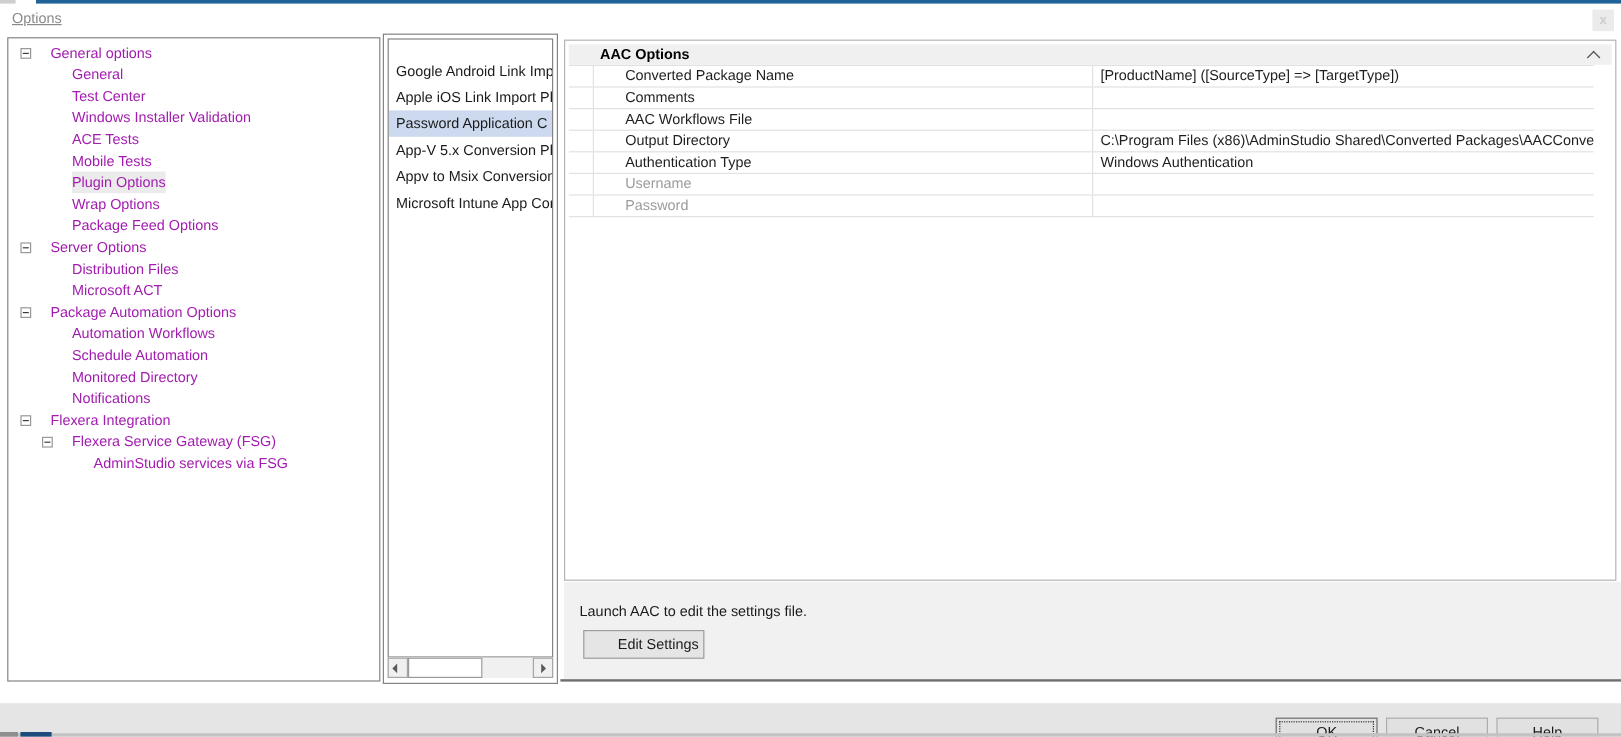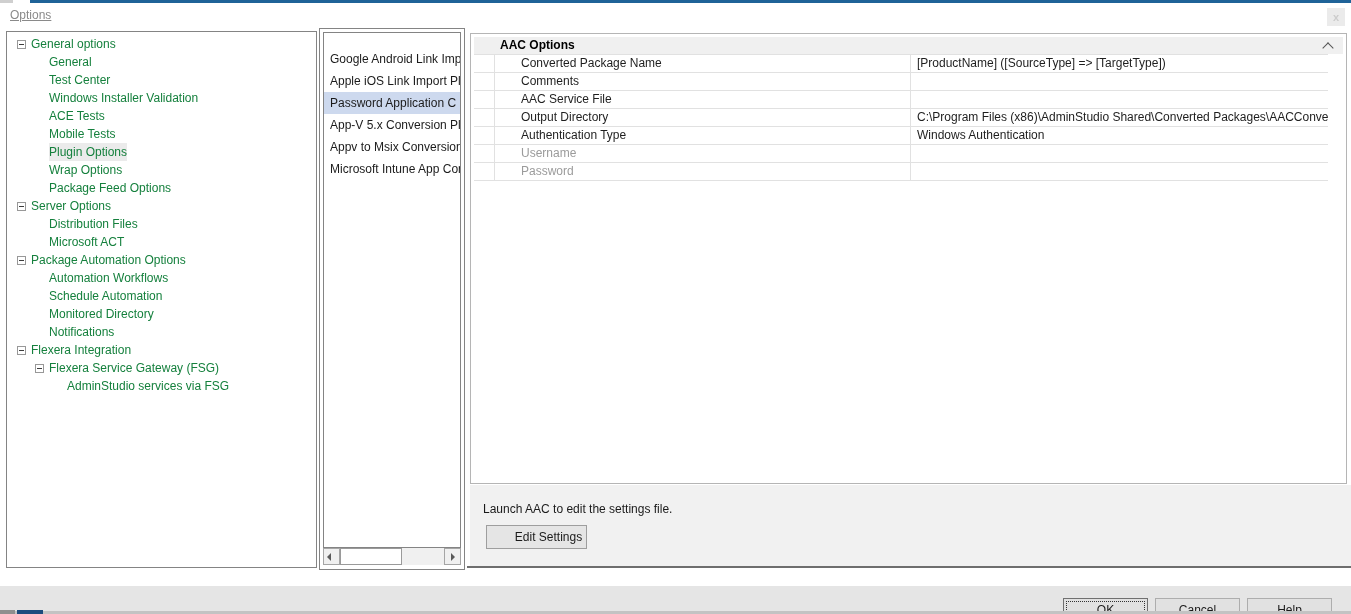--- a/index.html
+++ b/index.html
@@ -9,21 +9,21 @@
   
   .top-accent { position:absolute; left:30px; top:0; width:1321px; height:3px; background:#1f6398; }
   .top-accent-left { position:absolute; left:0; top:0; width:13px; height:3px; background:#cfcfcf; }
   .win-title { position:absolute; left:10px; top:8px; font-size:12px; color:#8a8a8a;text-decoration:underline; }
   .win-close { position:absolute; left:1327px; top:8px; width:18px; height:18px; background:#ebebeb;
                color:#cccccc; font-size:11px; font-weight:bold; text-align:center; line-height:18px; }
 
   
   .tree-panel { position:absolute; left:6px; top:31px; width:311px; height:537px;
                 border:1px solid #848484; background:#fff; overflow:hidden; padding-top:3px; }
-  .titem { height:18px; line-height:18px; font-size:12px; color:#15803d; white-space:nowrap; display:flex; align-items:center; }
+  .titem { height:18px; line-height:18px; font-size:12px; color:#a21caf; white-space:nowrap; display:flex; align-items:center;gap:11px; }
   .titem.lvl0 { padding-left:10px; }
   .titem.lvl1 { padding-left:28px; }
   .titem.lvl2 { padding-left:46px; }
   .exp { display:inline-block; width:9px; height:9px; border:1px solid #989898; background:#fff;
          margin-right:5px; position:relative; flex:0 0 9px; }
   .exp::before { content:""; position:absolute; left:1px; top:3px; width:5px; height:1px; background:#3c3c3c; }
   .exp.plus::after { content:""; position:absolute; left:3px; top:1px; width:1px; height:5px; background:#3c3c3c; }
   .exp.none { visibility:hidden; }
   .titem.sel .tlabel { background:#ebebeb; }
 
@@ -196,21 +196,21 @@
         <div class="gname">Converted Package Name</div>
         <div class="gval">[ProductName] ([SourceType] =&gt; [TargetType])</div>
       </div>
     <div class="grow">
         <div class="gut"></div>
         <div class="gname">Comments</div>
         <div class="gval"></div>
       </div>
     <div class="grow">
         <div class="gut"></div>
-        <div class="gname">AAC Service File</div>
+        <div class="gname">AAC Workflows File</div>
         <div class="gval"></div>
       </div>
     <div class="grow">
         <div class="gut"></div>
         <div class="gname">Output Directory</div>
         <div class="gval">C:\Program Files (x86)\AdminStudio Shared\Converted Packages\AACConversions\[Ve…</div>
       </div>
     <div class="grow">
         <div class="gut"></div>
         <div class="gname">Authentication Type</div>

